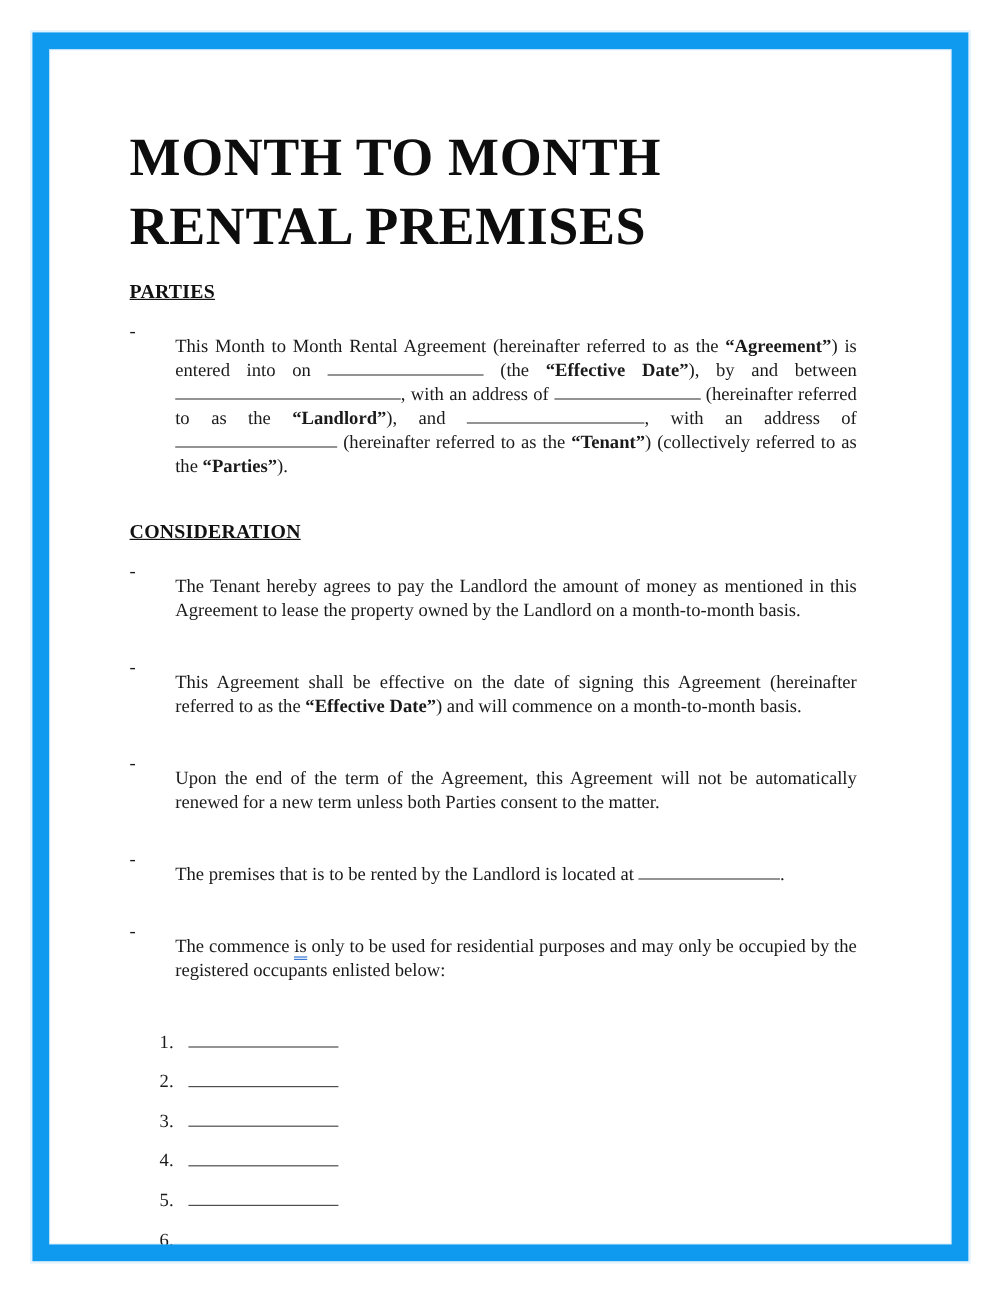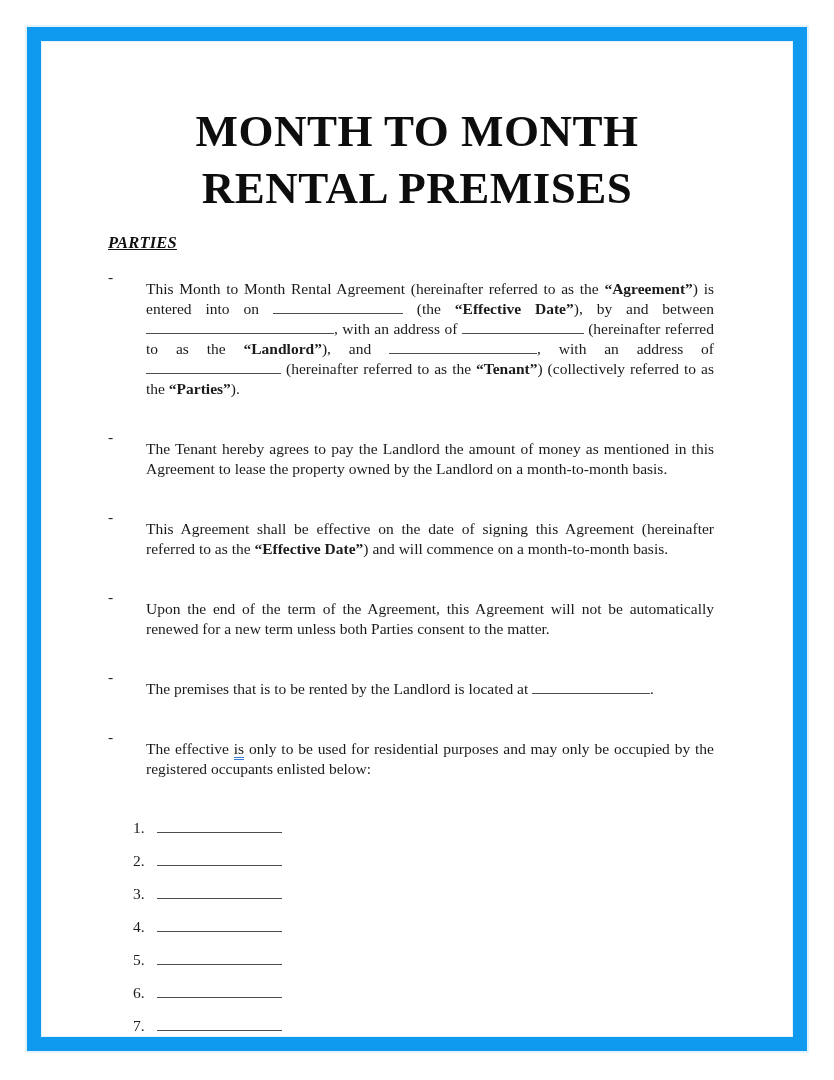--- a/index.html
+++ b/index.html
@@ -34,34 +34,33 @@
     right: 41px;
     bottom: 43px;
     padding: 62px 67px 20px 67px;
     box-sizing: border-box;
     overflow: hidden;
   }
   .doc-title {
     font-size: 45px;
     font-weight: bold;
     line-height: 57px;
-    text-align: center;
     letter-spacing: 0.5px;
     color: #0d0d0d;
     margin: 0 0 16px 0;
   }
   .section-heading {
     font-size: 16.5px;
     font-weight: bold;
     text-decoration: underline;
     letter-spacing: 0.2px;
     margin: 22px 0 14px 0;
     color: #111;
   }
-  .section-heading.first { margin-top: 12px; font-style: italic; }
+  .section-heading.first { margin-top: 12px; }
   .bullet-para {
     display: flex;
     margin: 0 0 16px 0;
   }
   .dash {
     flex: 0 0 26px;
     font-size: 15.5px;
     line-height: 20px;
   }
   .bullet-para p {
@@ -120,20 +119,21 @@
       <div>RENTAL PREMISES</div>
     </div>
 
     <div class="section-heading first">PARTIES</div>
 
     <div class="bullet-para">
       <span class="dash">-</span>
       <p><span>This Month to Month Rental Agreement (hereinafter referred to as the </span><b class="term">“Agreement”</b><span>) is entered into on </span><span class="blank bl-130"></span><span> (the </span><b class="term">“Effective Date”</b><span>), by and between </span><span class="blank bl-188"></span><span>, with an address of </span><span class="blank bl-122"></span><span> (hereinafter referred to</span> <span>as the </span><b class="term">“Landlord”</b><span>), and </span><span class="blank bl-148"></span><span>, with an address of </span><span class="blank bl-135"></span><span> (hereinafter referred to as the </span><b class="term">“Tenant”</b><span>) (collectively referred to as the </span><b class="term">“Parties”</b><span>).</span></p>
     </div>
 
+    <div class="section-heading">CONSIDERATION</div>
 
     <div class="bullet-para">
       <span class="dash">-</span>
       <p>The Tenant hereby agrees to pay the Landlord the amount of money as mentioned in this Agreement to lease the property owned by the Landlord on a month-to-month basis.</p>
     </div>
 
 
     <div class="bullet-para">
       <span class="dash">-</span>
       <p><span>This Agreement shall be effective on the date of signing this Agreement (hereinafter referred to as the </span><b class="term">“Effective Date”</b><span>) and will commence on a month-to-month basis.</span></p>
@@ -145,21 +145,21 @@
     </div>
 
 
     <div class="bullet-para">
       <span class="dash">-</span>
       <p><span>The premises that is to be rented by the Landlord is located at </span><span class="blank bl-118"></span><span>.</span></p>
     </div>
 
     <div class="bullet-para">
       <span class="dash">-</span>
-      <p><span>The effective </span><span class="grammar-mark">is</span><span> only to be used for residential purposes and may only be occupied by the registered occupants enlisted below:</span></p>
+      <p><span>The commence </span><span class="grammar-mark">is</span><span> only to be used for residential purposes and may only be occupied by the registered occupants enlisted below:</span></p>
     </div>
 
     <div class="occupant-list">
       <div class="occupant-row">
         <span class="occupant-num">1.</span>
         <span class="occupant-blank"></span>
       </div>
       <div class="occupant-row">
         <span class="occupant-num">2.</span>
         <span class="occupant-blank"></span>

